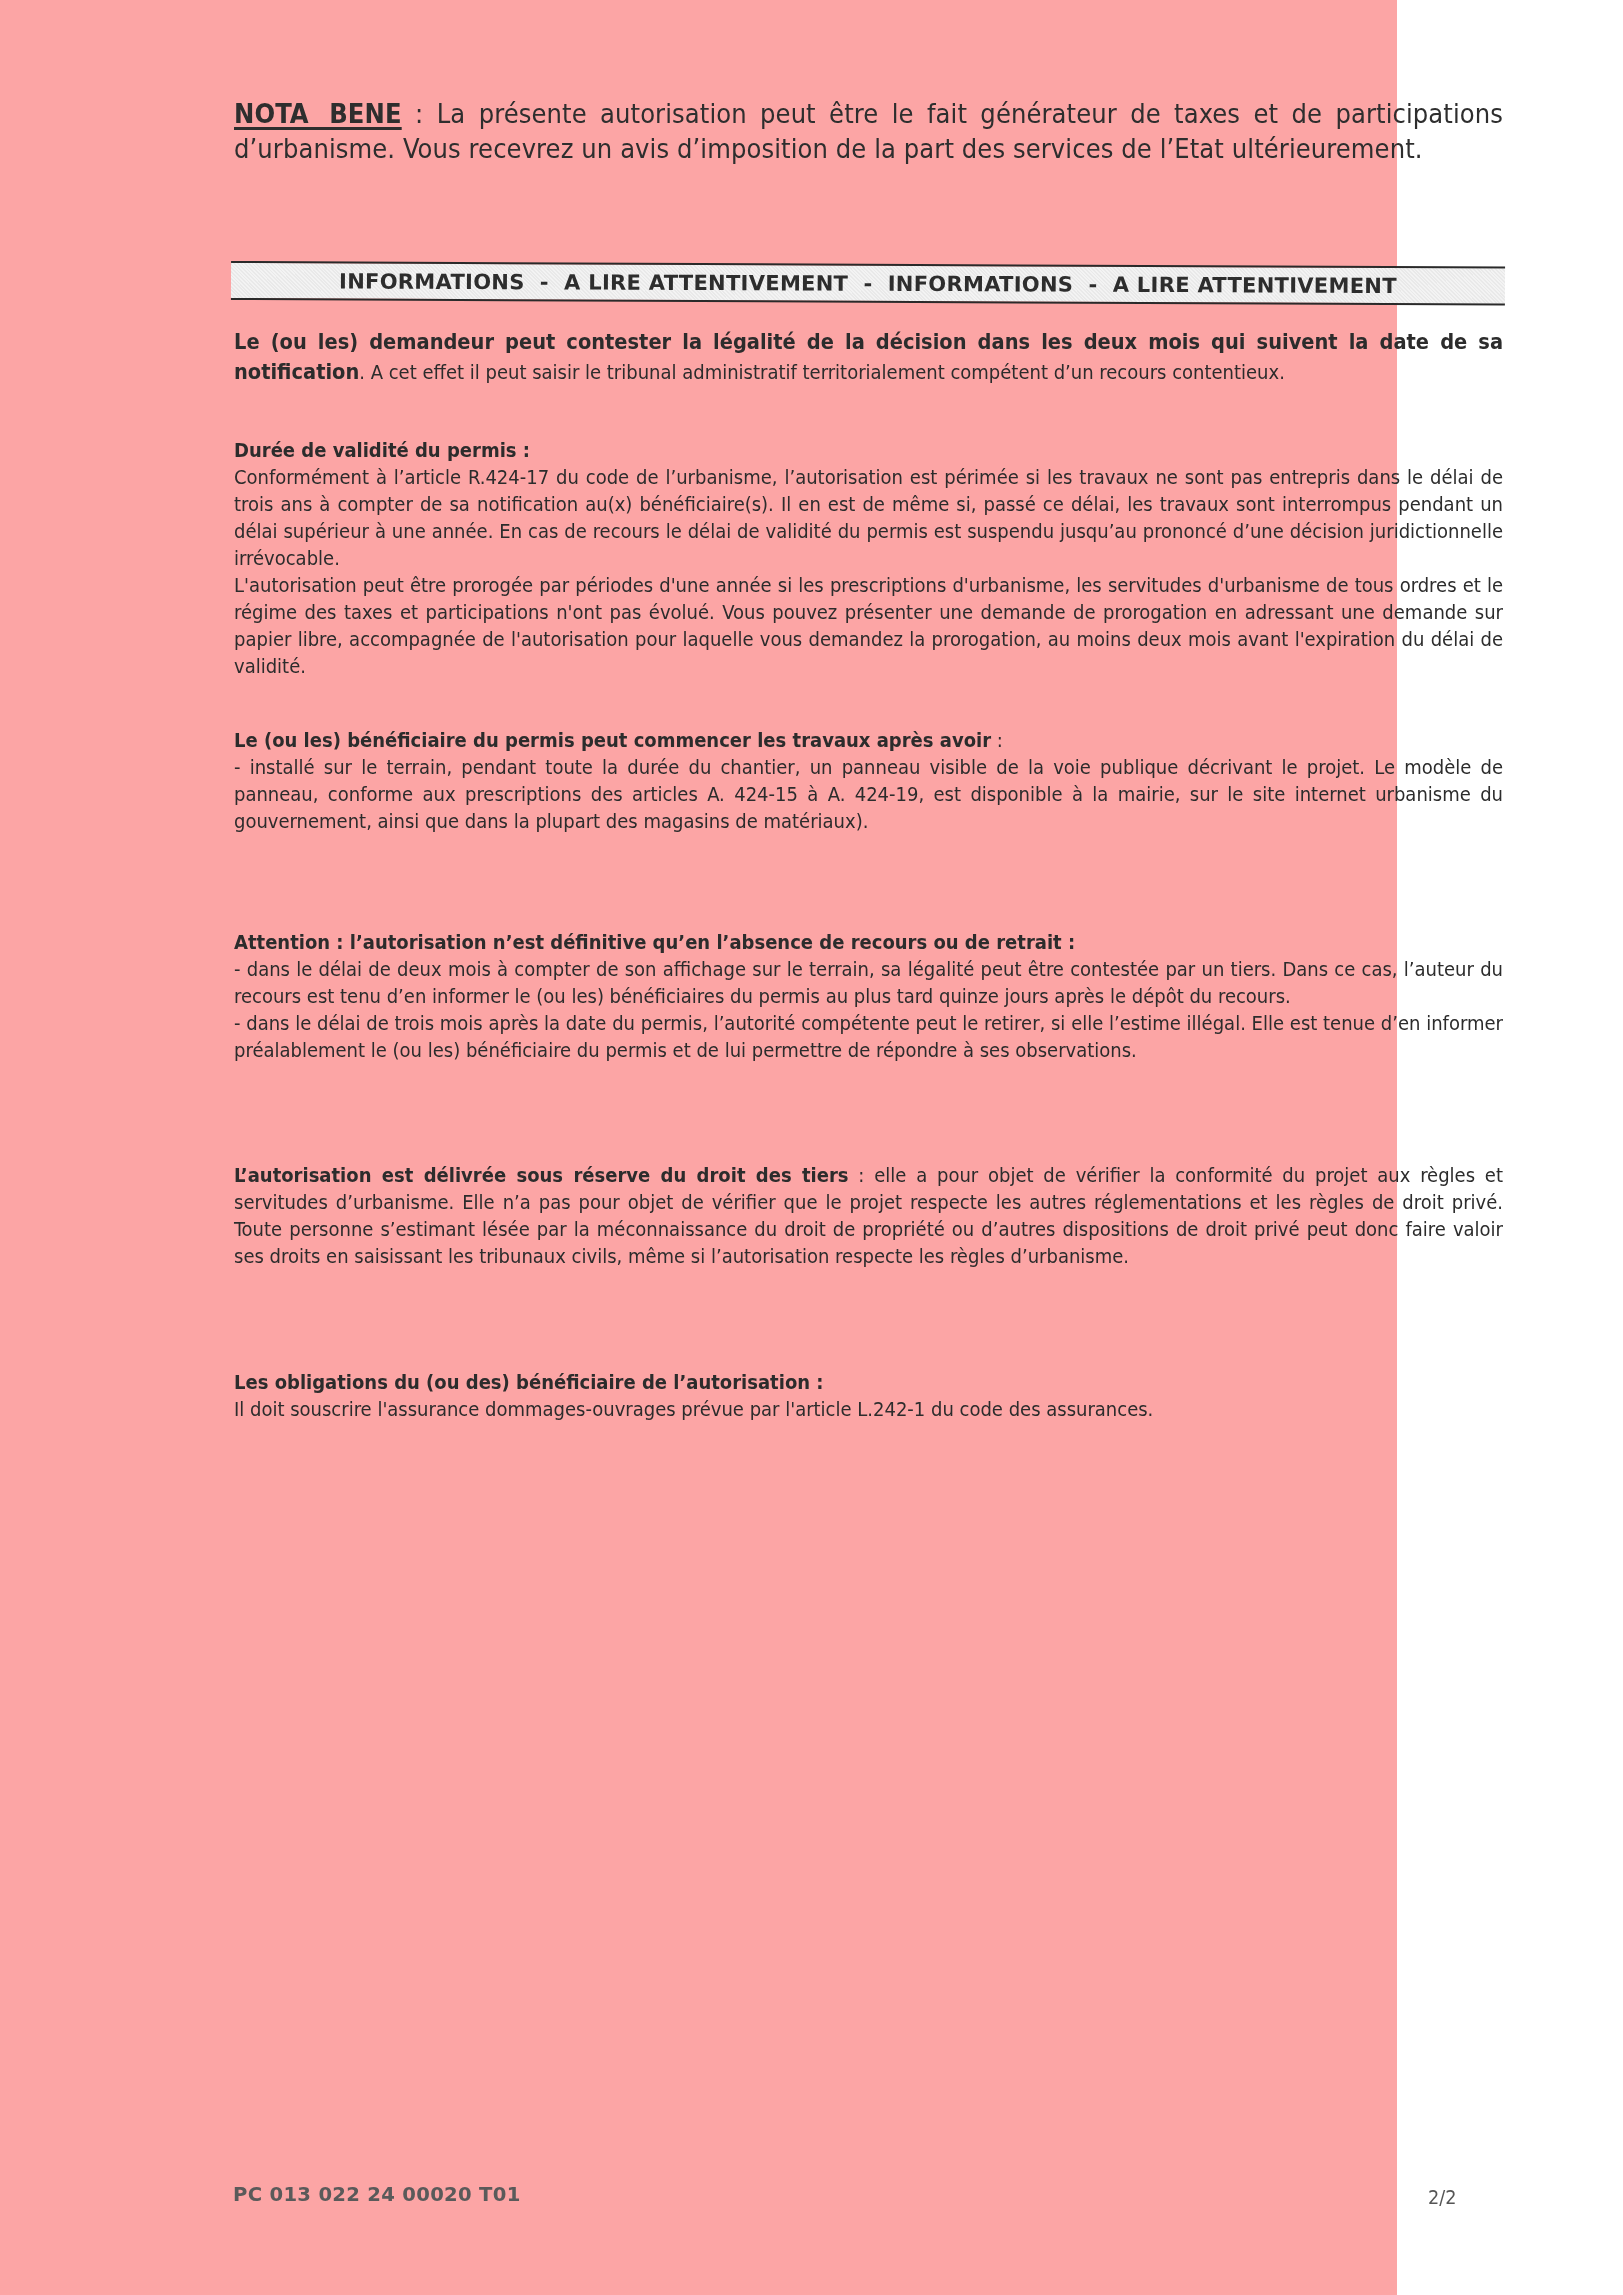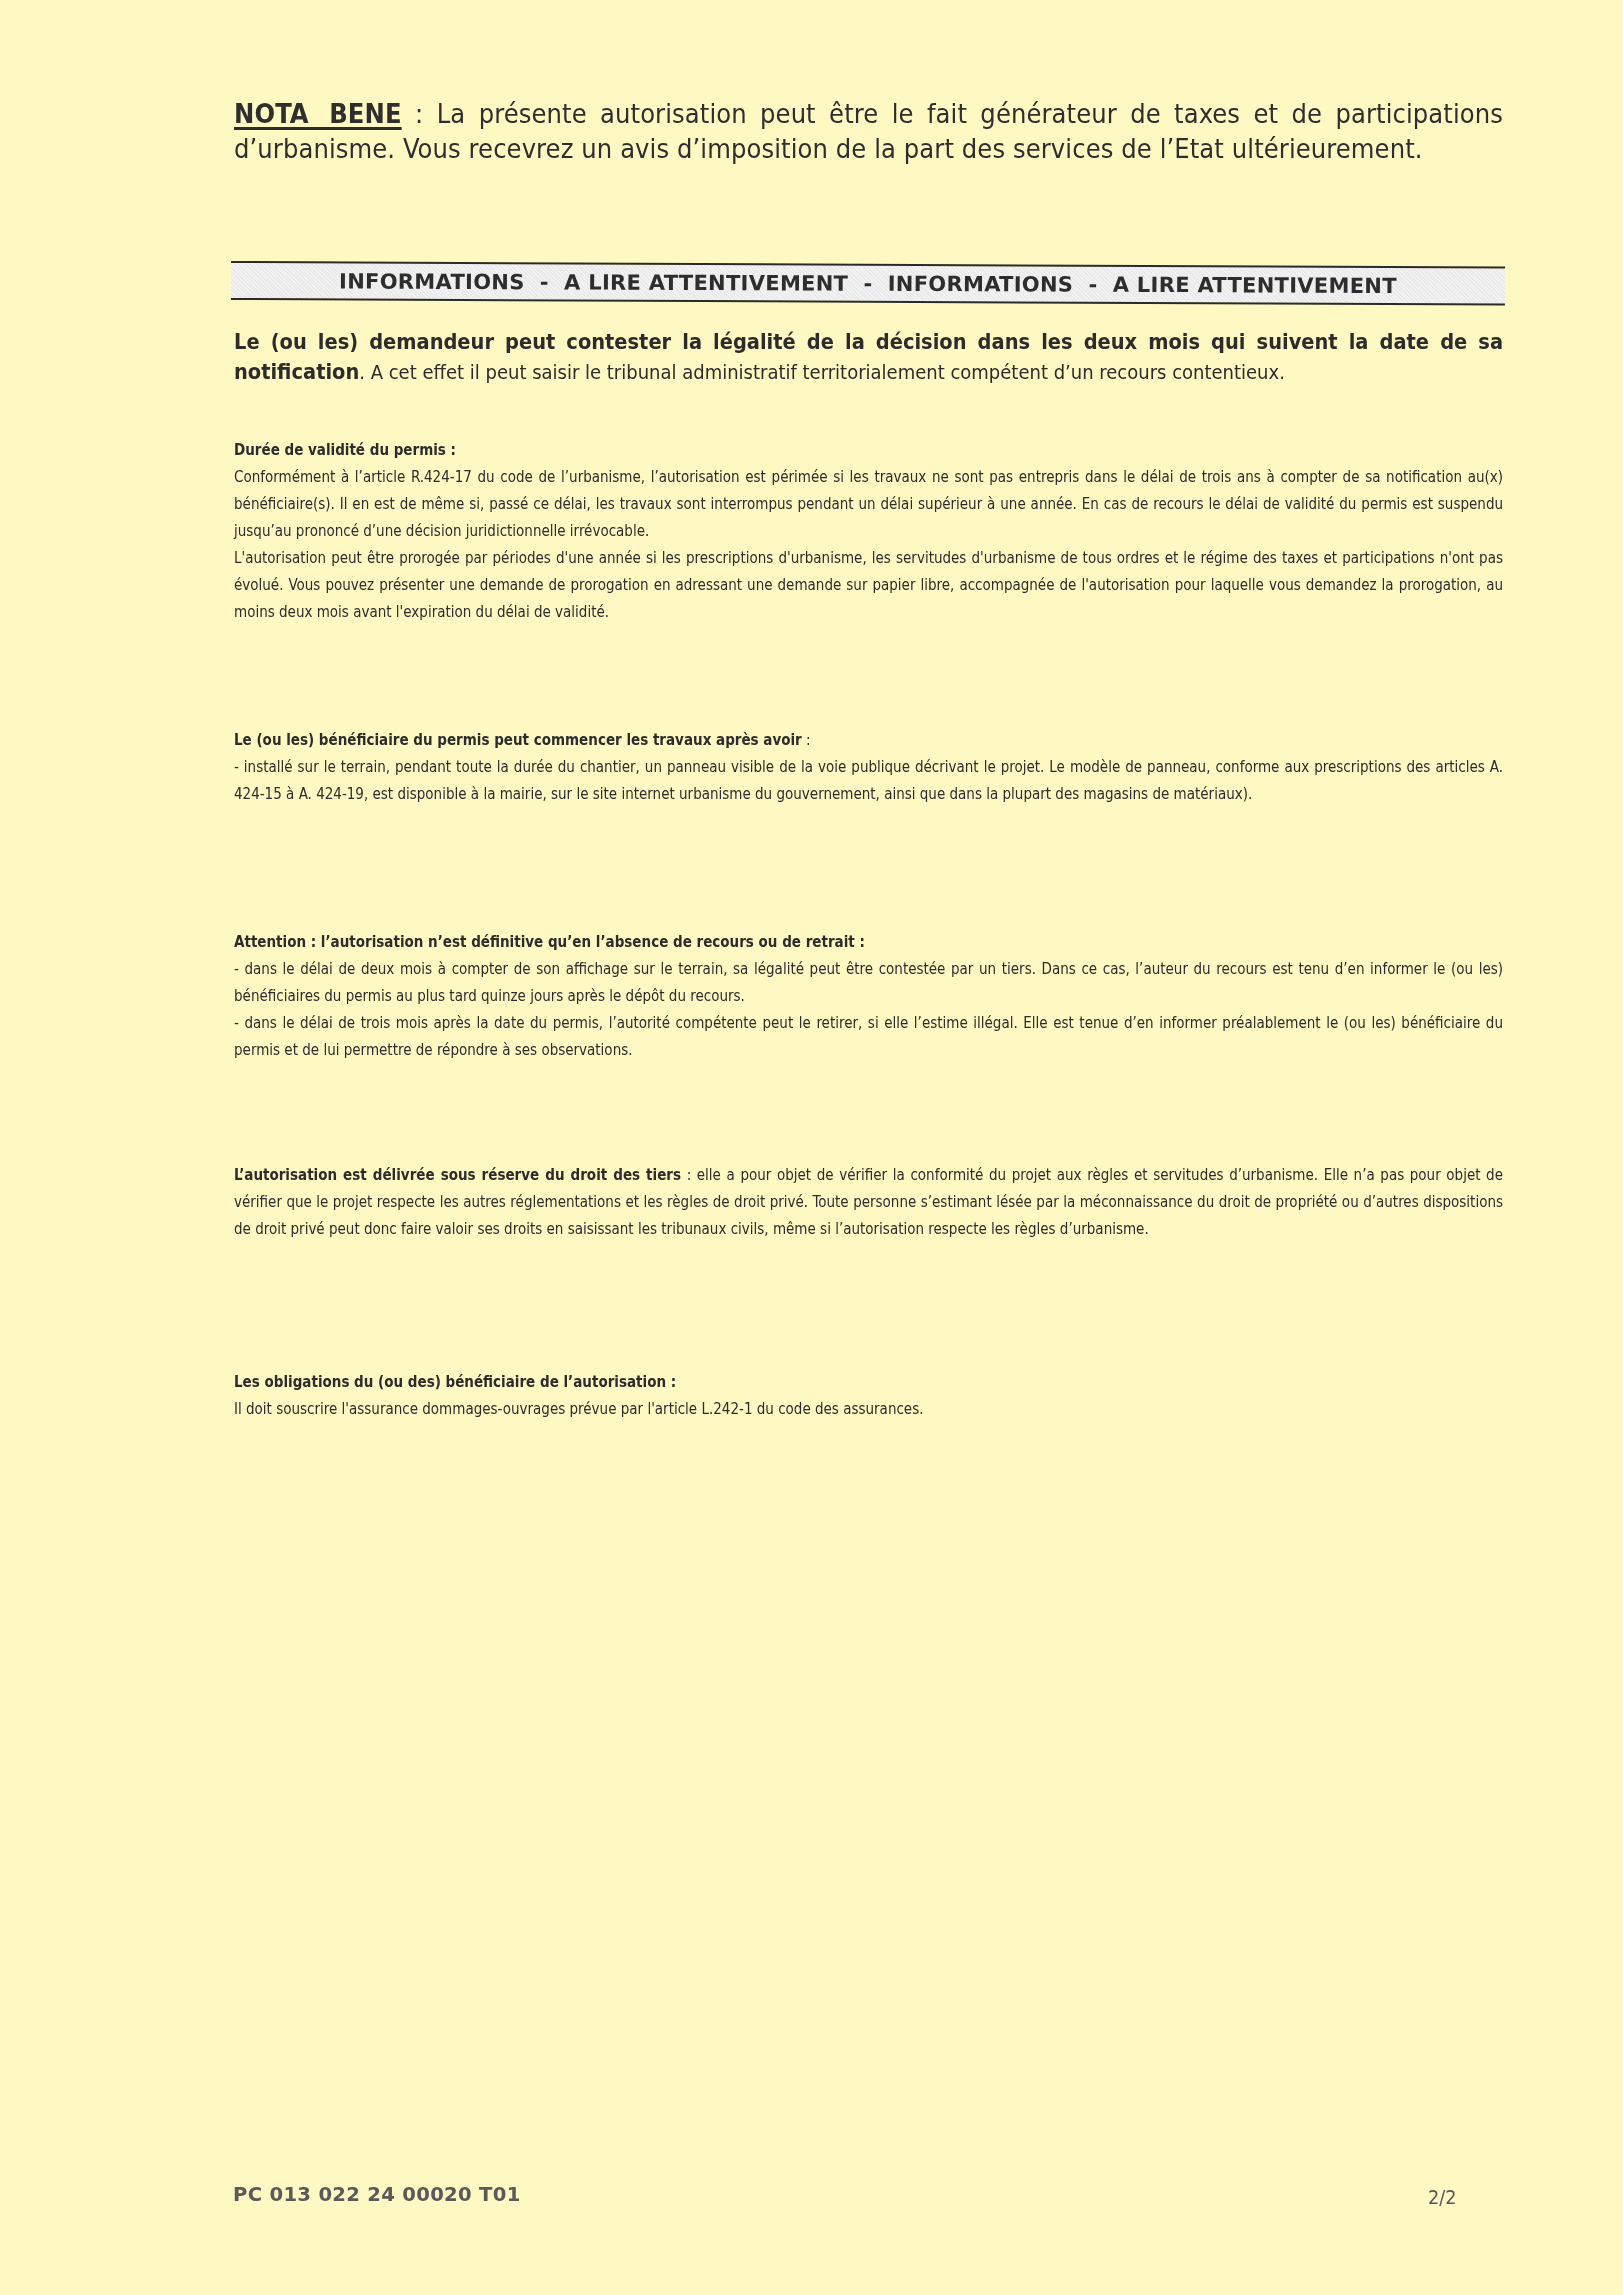--- a/index.html
+++ b/index.html
@@ -11,22 +11,22 @@
     width: 1623px;
     height: 2295px;
     position: relative;
     overflow: hidden;
     font-family: "DejaVu Sans Condensed", "DejaVu Sans", sans-serif;
     color: #2b2b2b;
   }
   .page {
     position: absolute;
     left: 0; top: 0;
-    width: 1623px; height: 2295px;
-    background: #fef9c3;
+    width: 1397px; height: 2295px;
+    background: #fca5a5;
   }
   .block {
     position: absolute;
     left: 234px;
     width: 1269px;
     text-align: justify;
     text-align-last: left;
   }
   .nota {
     top: 96px;
@@ -59,21 +59,21 @@
   }
   .banner span {
     font-family: "DejaVu Sans", sans-serif;
     font-weight: bold;
     font-size: 21px;
     letter-spacing: 0.3px;
     color: #2d2d2d;
     white-space: pre;
   }
   .body-text {
-    font-size: 15px;
+    font-size: 20px;
     line-height: 27px;
     color: #2c2c2c;
   }
   .body-text b, .bold {
     font-weight: bold;
   }
   .p-contest {
     top: 327px;
     font-size: 20px;
     line-height: 29px;

